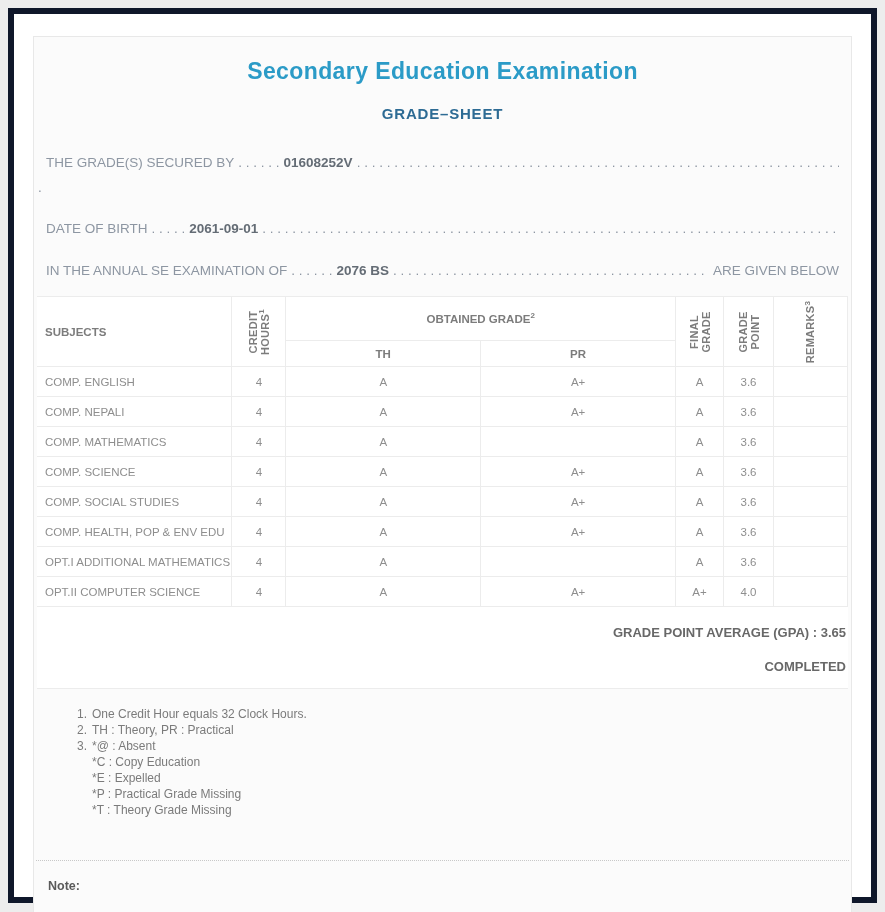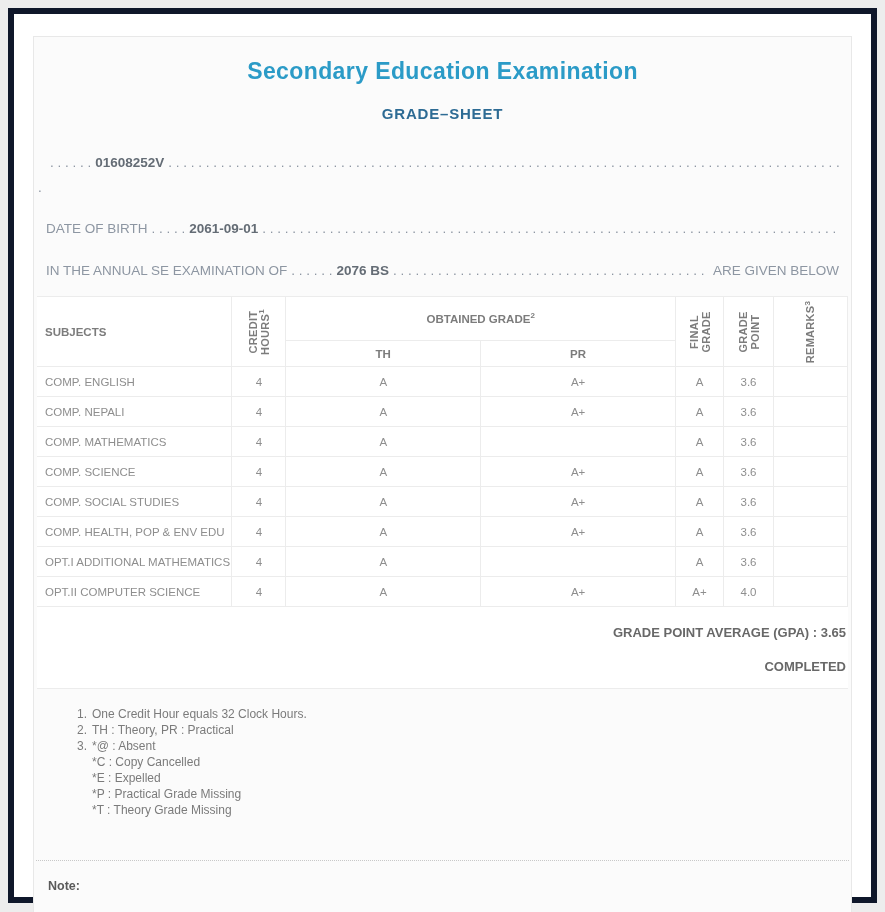--- a/index.html
+++ b/index.html
@@ -113,20 +113,21 @@
 <div class="window">
   <div class="card">
 
     <div class="title-block">
       <div class="main-title">Secondary Education Examination</div>
       <div class="sub-title">GRADE–SHEET</div>
     </div>
 
     <div class="info-block">
       <div class="dotline">
+        <span class="lbl">THE GRADE(S) SECURED BY</span>
         <span class="mid">. . . . . .</span>
         <span class="val">01608252V</span>
         <span class="fill">. . . . . . . . . . . . . . . . . . . . . . . . . . . . . . . . . . . . . . . . . . . . . . . . . . . . . . . . . . . . . . . . . . . . . . . . . . . . . . . . . . . . . . . . . . . . . . . . . . . . . . . . . . . . . . . . . . . . . . . .</span>
       </div>
       <div class="stray-dot">.</div>
       <div class="dotline gap-line">
         <span class="lbl">DATE OF BIRTH</span>
         <span class="mid">. . . . .</span>
         <span class="val">2061-09-01</span>
         <span class="fill">. . . . . . . . . . . . . . . . . . . . . . . . . . . . . . . . . . . . . . . . . . . . . . . . . . . . . . . . . . . . . . . . . . . . . . . . . . . . . . . . . . . . . . . . . . . . . . . . . . . . . . . . . . . . . . . . . . . . . . . .</span>
@@ -266,21 +267,21 @@
         <span>One Credit Hour equals 32 Clock Hours.</span>
       </div>
       <div class="fn-row">
         <span class="fn-marker">2.</span>
         <span>TH : Theory, PR : Practical</span>
       </div>
       <div class="fn-row">
         <span class="fn-marker">3.</span>
         <span>*@ : Absent</span>
       </div>
-      <div class="fn-sub">*C : Copy Cancelled</div>
+      <div class="fn-sub">*C : Copy Education</div>
       <div class="fn-sub">*E : Expelled</div>
       <div class="fn-sub">*P : Practical Grade Missing</div>
       <div class="fn-sub">*T : Theory Grade Missing</div>
     </div>
 
     <div class="dotted-sep"></div>
     <div class="note">
       <div class="note-title">Note:</div>
     </div>
 

